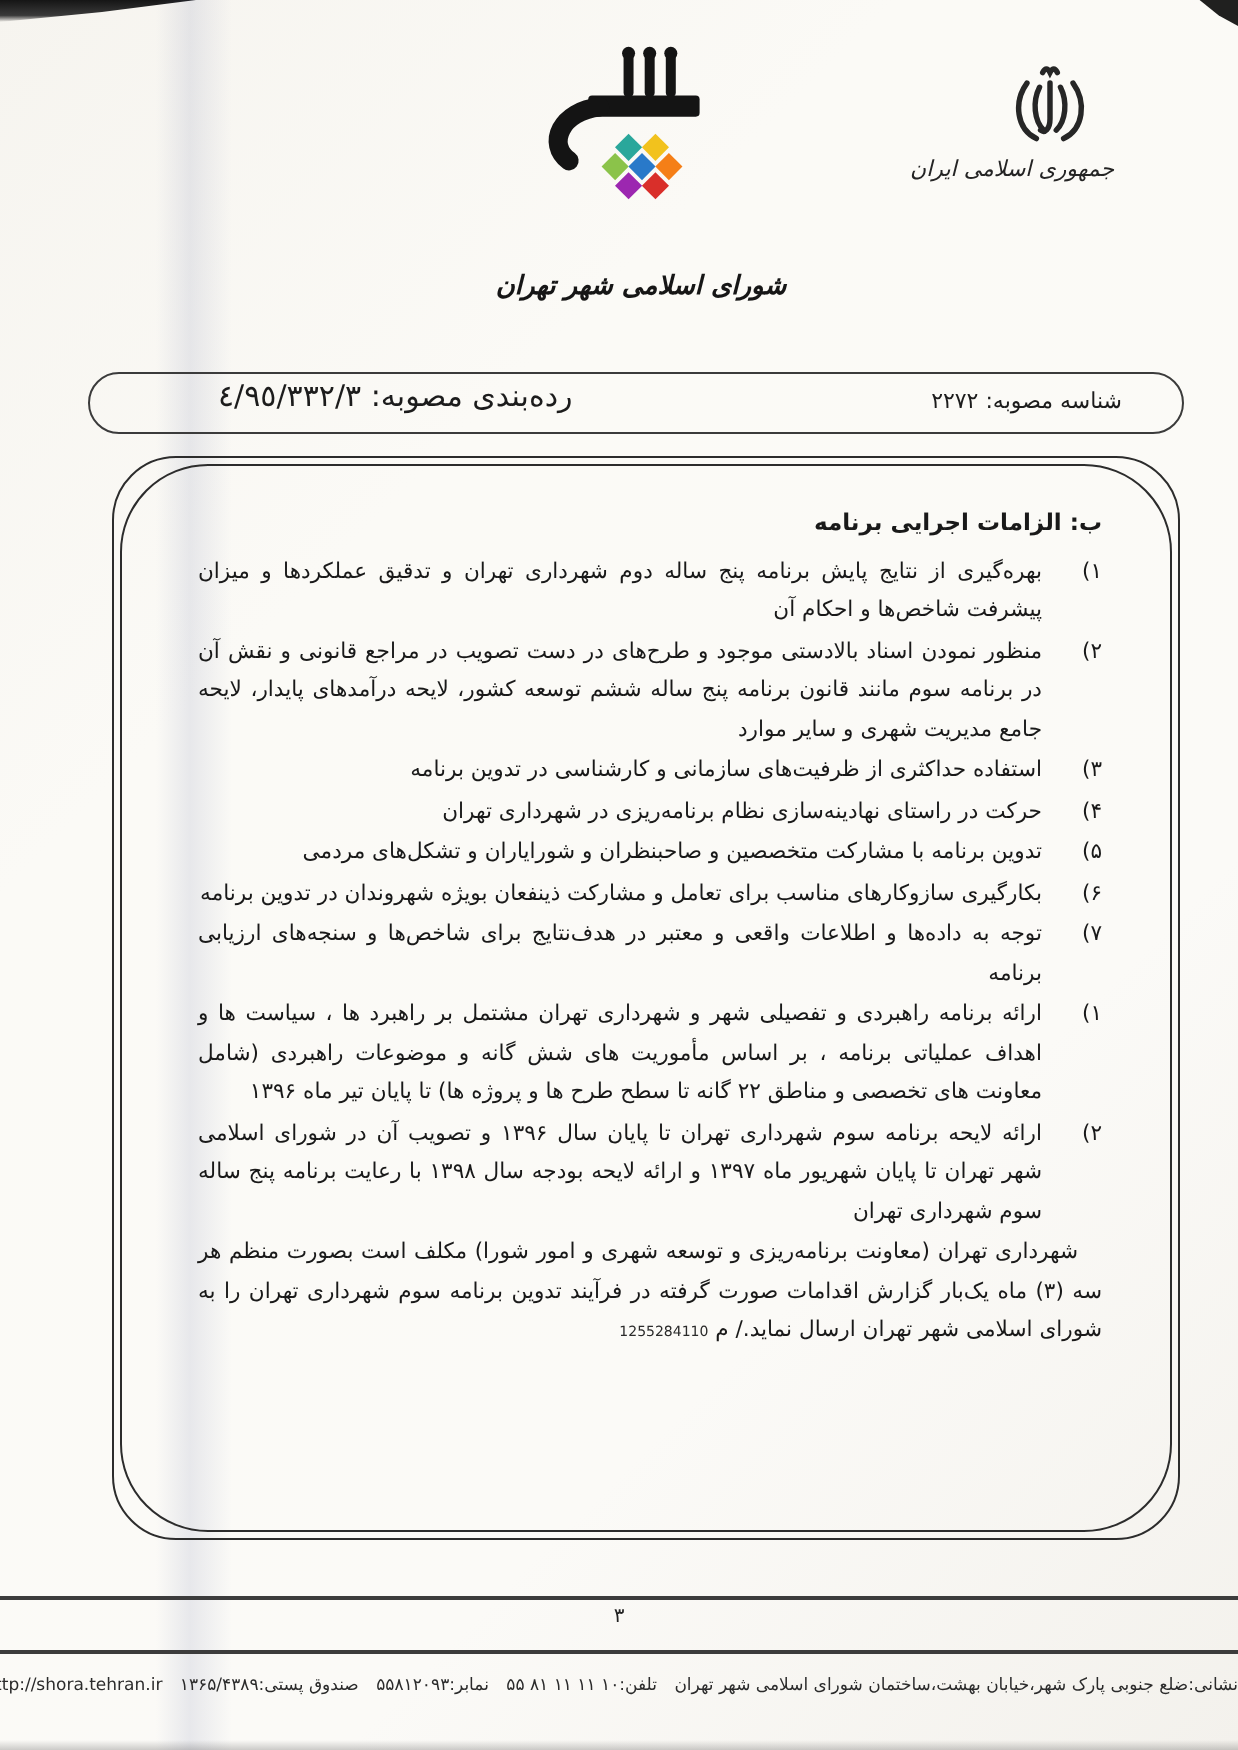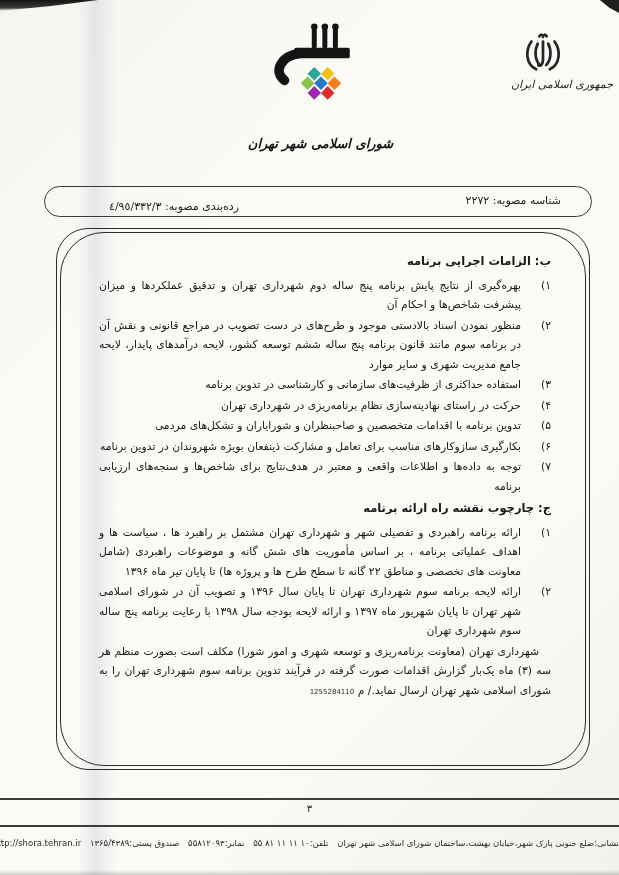--- a/index.html
+++ b/index.html
@@ -18,37 +18,37 @@
     background:linear-gradient(to bottom,#151515,#3a3a3a 70%,transparent);
     clip-path:polygon(0 0,100% 0,52% 55%,0 100%);}
   .scan-tr{position:absolute;top:0;right:0;width:24px;height:13px;background:#20201f;
     clip-path:polygon(20% 0,100% 0,100% 100%,60% 60%);}
   .scan-band{position:absolute;top:0;left:78px;width:38px;height:100%;
     background:linear-gradient(to right,rgba(110,120,165,0),rgba(110,120,165,.14) 45%,rgba(110,120,165,0));}
   .scan-bottom{position:absolute;bottom:0;left:0;width:100%;height:5px;
     background:linear-gradient(to top,rgba(60,60,60,.25),transparent);}
 
   
-  .emblem-block{position:absolute;top:30px;right:6px;width:140px;text-align:right;}
+  .emblem-block{position:absolute;top:30px;right:24px;width:140px;text-align:left;}
   .emblem-block svg{display:block;margin:0 auto;}
   .state-name{font-size:11px;font-style:italic;margin-top:4px;color:#242424;}
 
   .logo-block{position:absolute;top:18px;left:228px;width:185px;text-align:center;}
   .council-name{font-size:13px;font-style:italic;font-weight:bold;color:#161616;margin-top:18px;}
 
   .form-fields{position:absolute;top:42px;left:106px;width:152px;}
   .ff-row{display:flex;direction:rtl;align-items:flex-end;margin-bottom:12px;}
   .ff-label{font-size:10px;font-style:italic;color:#333;white-space:nowrap;}
   .ff-dots{flex:1;border-bottom:1.2px dotted #777;margin:0 5px 3px 2px;height:10px;}
 
   
   .meta-band{position:absolute;top:186px;left:44px;width:546px;height:29px;
     border:1.2px solid #3b3b3b;border-radius:16px;background:transparent;}
   .meta-id{position:absolute;right:30px;top:7px;font-size:11px;direction:rtl;color:#1c1c1c;}
-  .meta-class{position:absolute;left:64px;top:13px;font-size:11px;direction:rtl;color:#1c1c1c;}
+  .meta-class{position:absolute;left:64px;top:2px;font-size:15px;direction:rtl;color:#1c1c1c;}
 
   
   .body-box{position:absolute;top:228px;left:56px;width:532px;height:540px;
     border:1.4px solid #2c2c2c;border-radius:32px;text-decoration:underline;}
   .body-box::before{content:"";position:absolute;inset:3px;border:1px solid #2c2c2c;border-radius:44px;pointer-events:none;}
   .body-content{position:absolute;inset:0;padding:20px 38px 0 42px;direction:rtl;
     font-size:10.8px;line-height:19.5px;color:#191919;}
   .sec-heading{font-weight:bold;font-size:11.5px;margin:3px 0 4px;}
   .item{display:flex;margin:0 0 1px;}
   .item .num{flex:none;width:26px;text-align:right;padding-left:4px;}
@@ -150,32 +150,31 @@
       <div class="item">
         <span class="num">۳)</span>
         <span class="txt">استفاده حداکثری از ظرفیت‌های سازمانی و کارشناسی در تدوین برنامه</span>
       </div>
       <div class="item">
         <span class="num">۴)</span>
         <span class="txt">حرکت در راستای نهادینه‌سازی نظام برنامه‌ریزی در شهرداری تهران</span>
       </div>
       <div class="item">
         <span class="num">۵)</span>
-        <span class="txt">تدوین برنامه با اقدامات متخصصین و صاحبنظران و شورایاران و تشکل‌های مردمی</span>
+        <span class="txt">تدوین برنامه با مشارکت متخصصین و صاحبنظران و شورایاران و تشکل‌های مردمی</span>
       </div>
       <div class="item">
         <span class="num">۶)</span>
         <span class="txt">بکارگیری سازوکارهای مناسب برای تعامل و مشارکت ذینفعان بویژه شهروندان در تدوین برنامه</span>
       </div>
       <div class="item">
         <span class="num">۷)</span>
         <span class="txt">توجه به داده‌ها و اطلاعات واقعی و معتبر در هدف‌نتایج برای شاخص‌ها و سنجه‌های ارزیابی برنامه</span>
       </div>
 
-      <div class="sec-heading">ج: چارچوب نقشه راه ارائه برنامه</div>
       <div class="item">
         <span class="num">۱)</span>
         <span class="txt">ارائه برنامه راهبردی و تفصیلی شهر و شهرداری تهران مشتمل بر راهبرد ها ، سیاست ها و اهداف عملیاتی برنامه ، بر اساس مأموریت های شش گانه و موضوعات راهبردی (شامل معاونت های تخصصی و مناطق ۲۲ گانه تا سطح طرح ها و پروژه ها) تا پایان تیر ماه ۱۳۹۶</span>
       </div>
       <div class="item">
         <span class="num">۲)</span>
         <span class="txt">ارائه لایحه برنامه سوم شهرداری تهران تا پایان سال ۱۳۹۶ و تصویب آن در شورای اسلامی شهر تهران تا پایان شهریور ماه ۱۳۹۷ و ارائه لایحه بودجه سال ۱۳۹۸ با رعایت برنامه پنج ساله سوم شهرداری تهران</span>
       </div>
 
       <div class="para">

